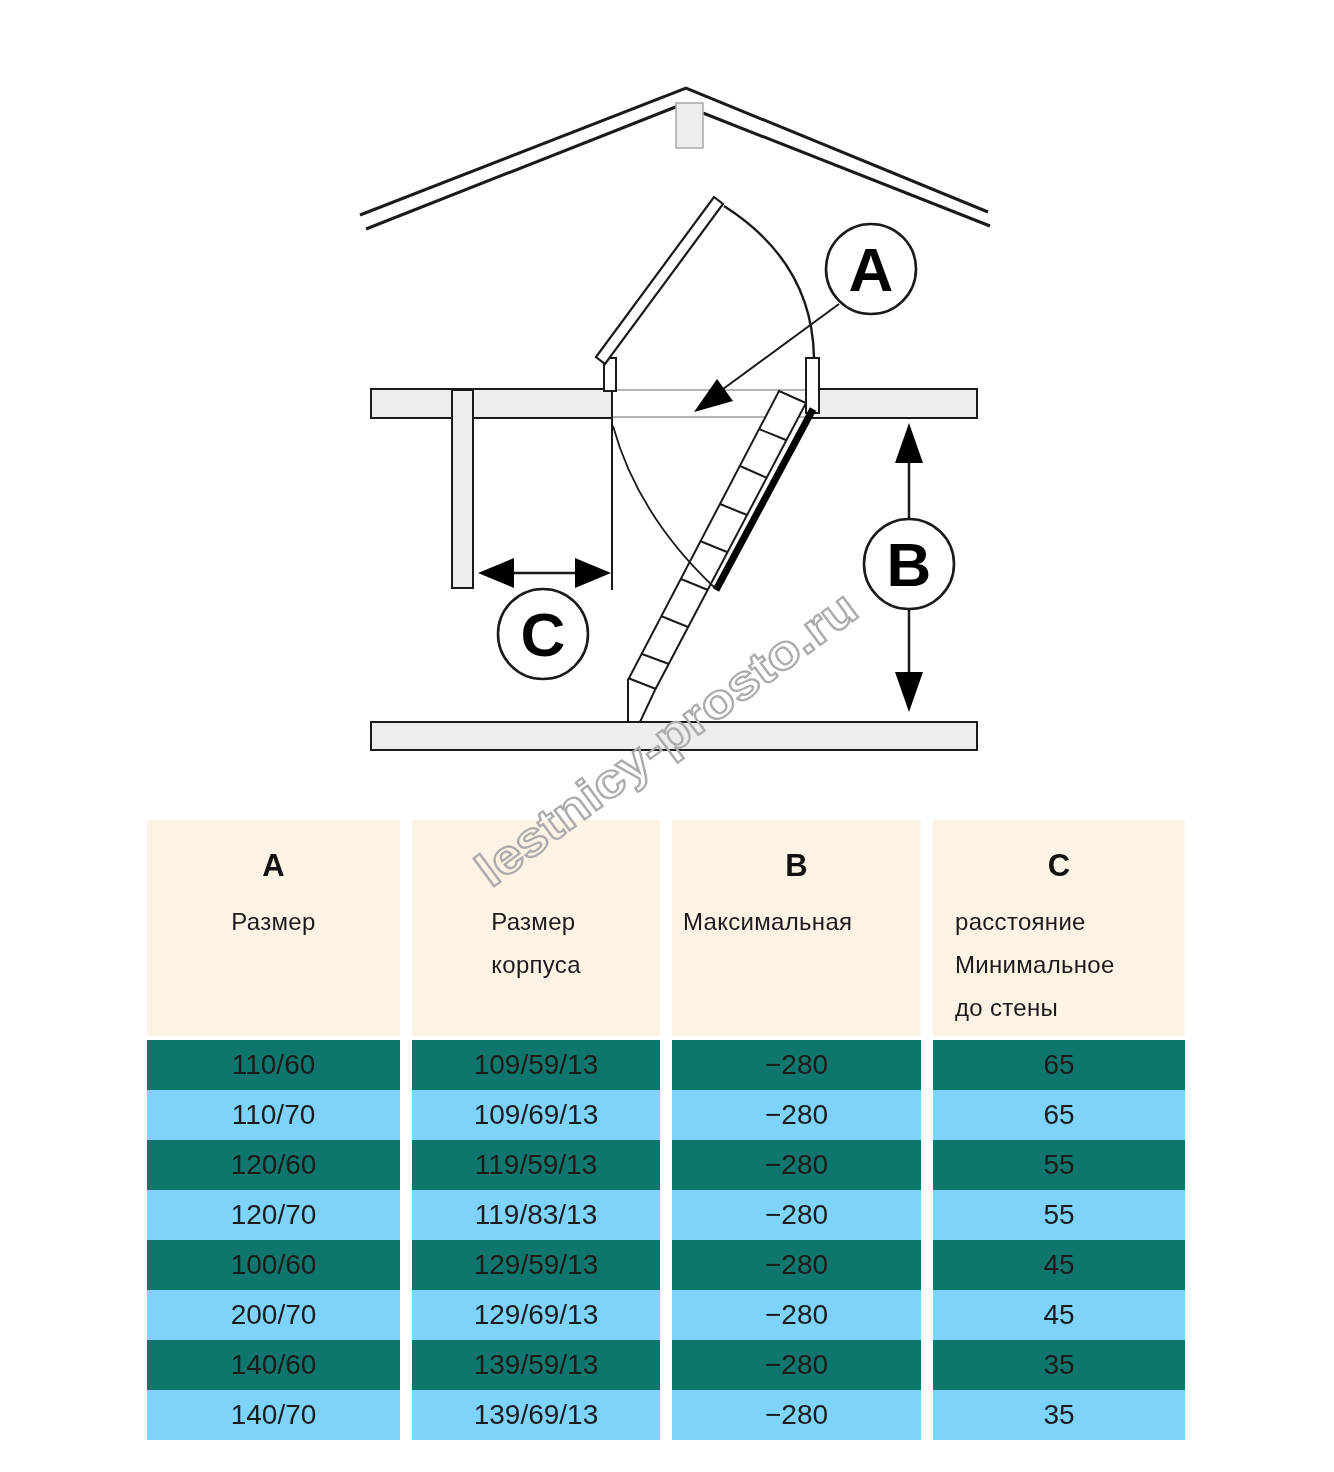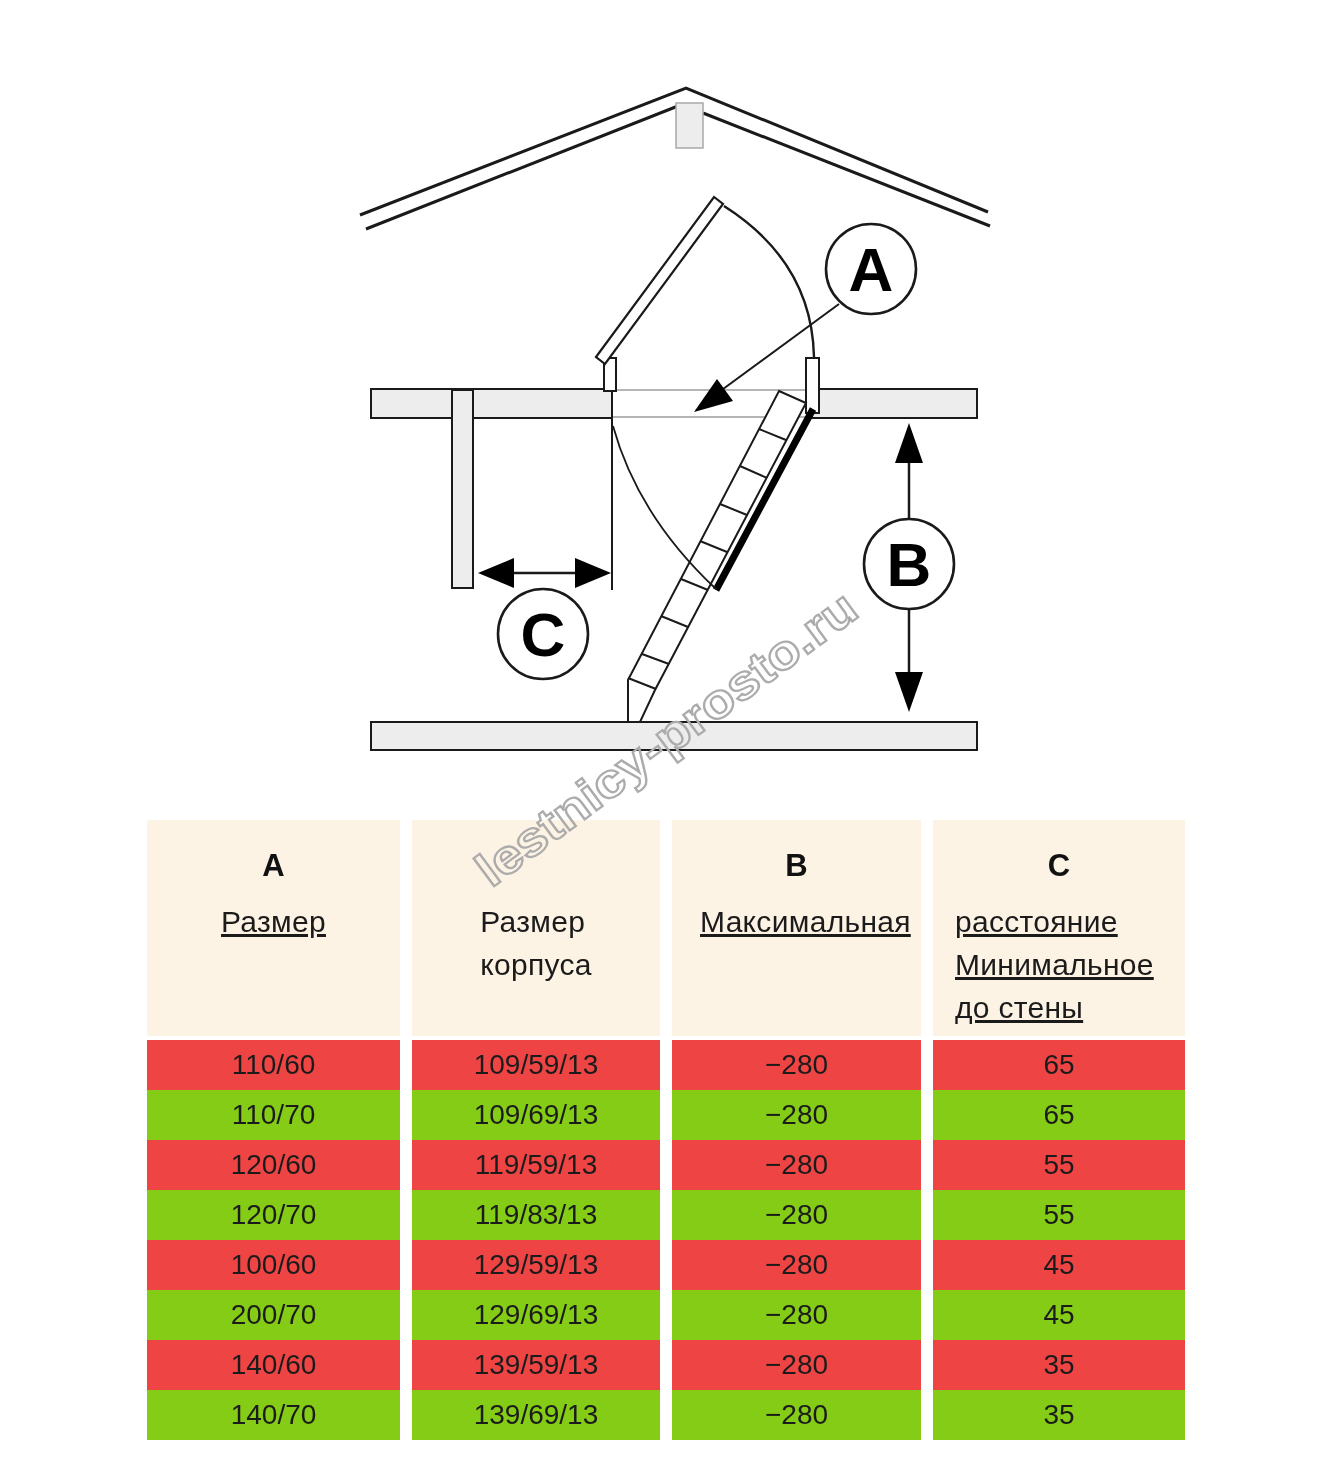--- a/index.html
+++ b/index.html
@@ -5,29 +5,29 @@
   html,body{margin:0;padding:0;background:#fff;}
   .page{position:relative;width:1334px;height:1472px;background:#ffffff;overflow:hidden;
         font-family:"Liberation Sans",sans-serif;color:#1b1b1b;}
   .diagram-svg{position:absolute;top:0;left:0;}
   .watermark-svg{position:absolute;top:0;left:0;z-index:6;pointer-events:none;}
 
   .spec-table{position:absolute;left:147px;top:820px;z-index:2;
               display:grid;grid-template-columns:253px 248px 249px 252px;column-gap:12px;}
   .hcell{background:#fdf3e4;height:216px;box-sizing:border-box;padding-top:24px;margin-bottom:4px;}
   .hletter{font-weight:700;font-size:31px;text-align:center;height:56px;line-height:44px;color:#111;}
-  .htitle{font-size:30px;line-height:43px;letter-spacing:.3px;text-decoration:underline;}
+  .htitle{font-size:24px;line-height:43px;letter-spacing:.3px;}
   .hcell.c1 .htitle{text-align:center;}
   .hcell.c2 .htitle{text-align:center;}
   .hcell.c2 .inner{display:inline-block;text-align:left;}
-  .hcell.c3 .htitle{padding-left:28px;}
+  .hcell.c3 .htitle{padding-left:11px;}
   .hcell.c4 .htitle{padding-left:22px;}
   .trow{display:contents;}
-  .tcell{height:50px;line-height:50px;text-align:center;font-size:28px;background:#ef4444;}
-  .trow.striped .tcell{background:#84cc16;}
+  .tcell{height:50px;line-height:50px;text-align:center;font-size:28px;background:#0f766e;}
+  .trow.striped .tcell{background:#7dd3fc;}
 </style>
 </head>
 <body>
 
 <div class="page">
 
   <svg class="diagram-svg" width="1334" height="800" viewBox="0 0 1334 800">
 
     <g stroke="#1a1a1a" stroke-width="3" fill="none">
       <polyline points="360,215 686,88 988,212"></polyline>

